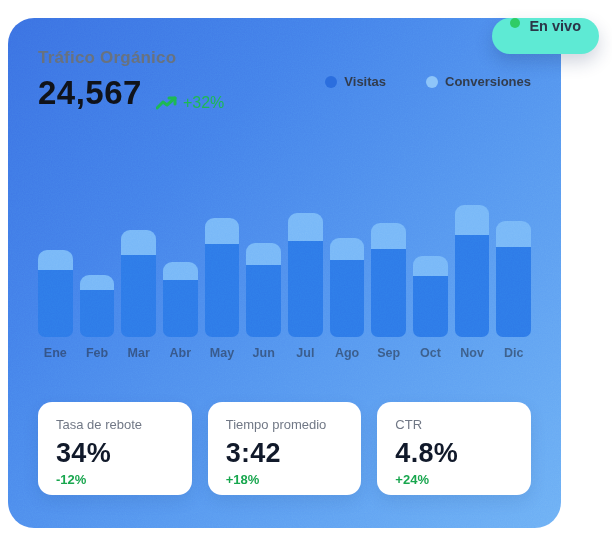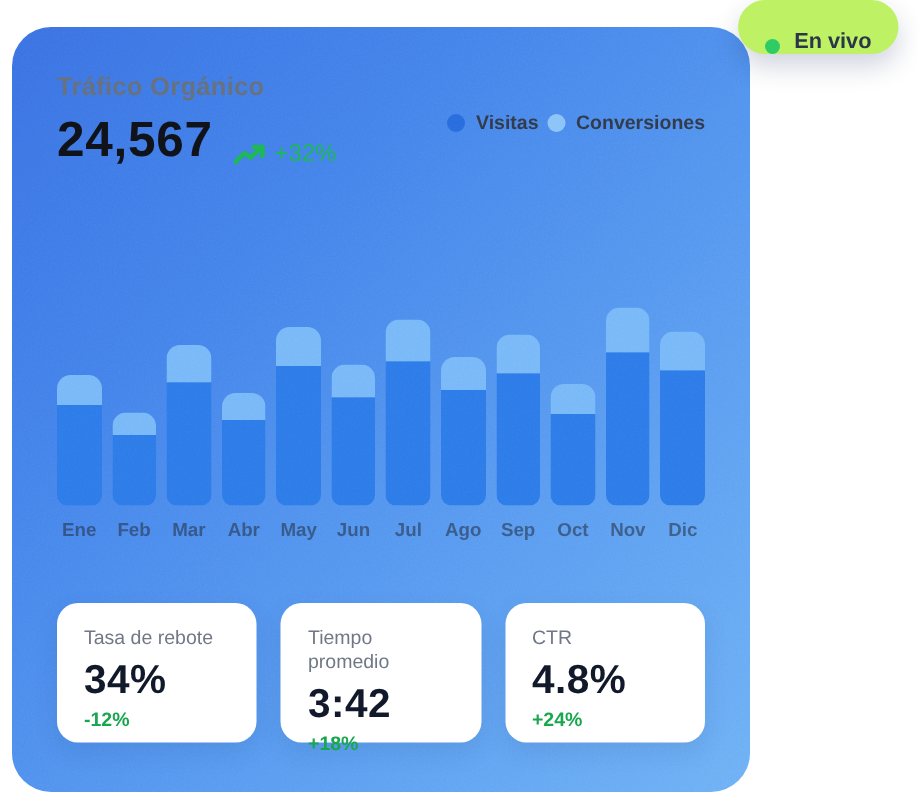--- a/index.html
+++ b/index.html
@@ -7,21 +7,21 @@
   body {
     background:#ffffff;
     font-family:"Liberation Sans","DejaVu Sans",sans-serif;
     position:relative;
     overflow:hidden;
   }
 
   
   .dashboard-card {
     position:absolute; left:8px; top:18px;
-    width:492px; height:510px;
+    width:553px; height:510px;
     border-radius:26px;
     background:linear-gradient(135deg,#3a70e2 0%,#4380ea 30%,#5697f0 62%,#6db0f5 100%);
     padding:30px 30px 0 30px;
     overflow:hidden;
   }
   .noise {
     position:absolute; inset:0; width:100%; height:100%;
     pointer-events:none; mix-blend-mode:overlay; opacity:.9;
   }
 
@@ -29,21 +29,21 @@
   .header-row { position:relative; display:flex; justify-content:space-between; align-items:flex-start; }
   .metric-title {
     font-size:17px; font-weight:700; color:#68727f;
     letter-spacing:.2px; line-height:20px; margin-bottom:8px;
   }
   .metric-line { display:flex; align-items:flex-end; height:36px; }
   .metric-value { font-size:33px; font-weight:700; color:#10131a; letter-spacing:.5px; }
   .trend { display:flex; align-items:center; margin-left:14px; gap:5px; }
   .trend-pct { font-size:16px; font-weight:400; color:#1db954; }
 
-  .legend { display:flex; gap:6px; margin-top:26px; }
+  .legend { display:flex; gap:40px; margin-top:26px; }
   .legend-item { display:flex; align-items:center; gap:7px; cursor:pointer; }
   .legend-dot { width:12px; height:12px; border-radius:50%; }
   .legend-label { font-size:13px; font-weight:600; color:#323c4d; }
 
   
   .bars {
     display:flex; align-items:flex-end; gap:7px;
     height:132px; margin-top:93px;
   }
   .bar {
@@ -64,24 +64,24 @@
     flex:1; background:#ffffff; border-radius:14px;
     padding:15px 18px; height:93px;
     box-shadow:0 6px 16px rgba(20,40,90,.10);
   }
   .stat-label { font-size:13px; color:#6b7280; line-height:16px; }
   .stat-value { font-size:27px; font-weight:600; color:#101828; margin-top:5px; line-height:30px; letter-spacing:.3px; }
   .stat-delta { font-size:13px; font-weight:700; color:#16a34a; margin-top:4px; }
 
   
   .live-badge {
-    position:absolute; top:0; right:13px;
-    background:#bef264; border-radius:20px;
+    position:absolute; top:18px; right:13px;
+    background:#5eead4; border-radius:20px;
     height:36px; padding:0 18px;
-    display:flex; align-items:flex-end; gap:9px;
+    display:flex; align-items:flex-start; gap:9px;
     box-shadow:0 8px 18px rgba(20,40,90,.20);
   }
   .live-dot { width:10px; height:10px; border-radius:50%; }
   .live-label { font-size:14.5px; font-weight:600; color:#2b3648; }
 </style>
 </head>
 <body>
 
 <div class="dashboard-card">
   <svg class="noise" xmlns="http://www.w3.org/2000/svg">

